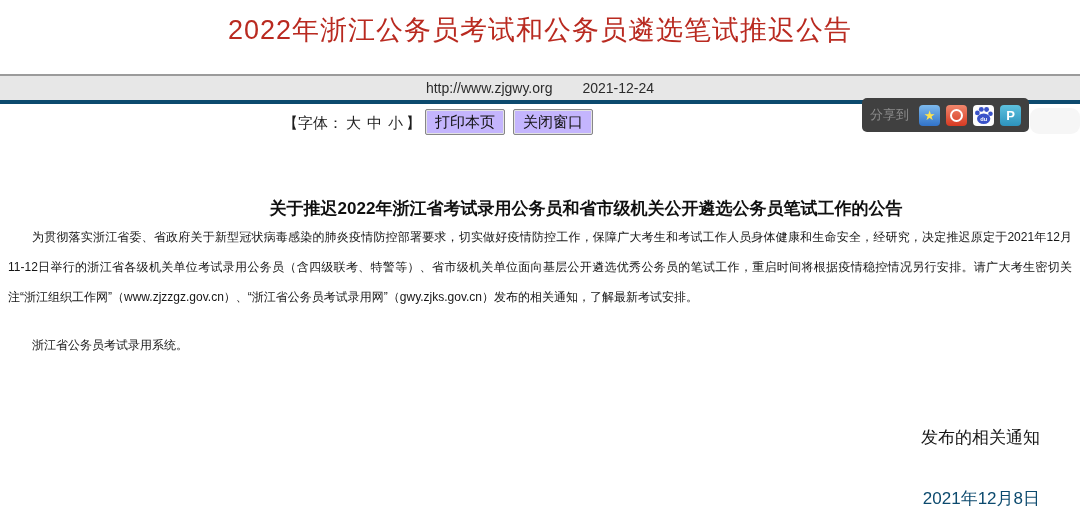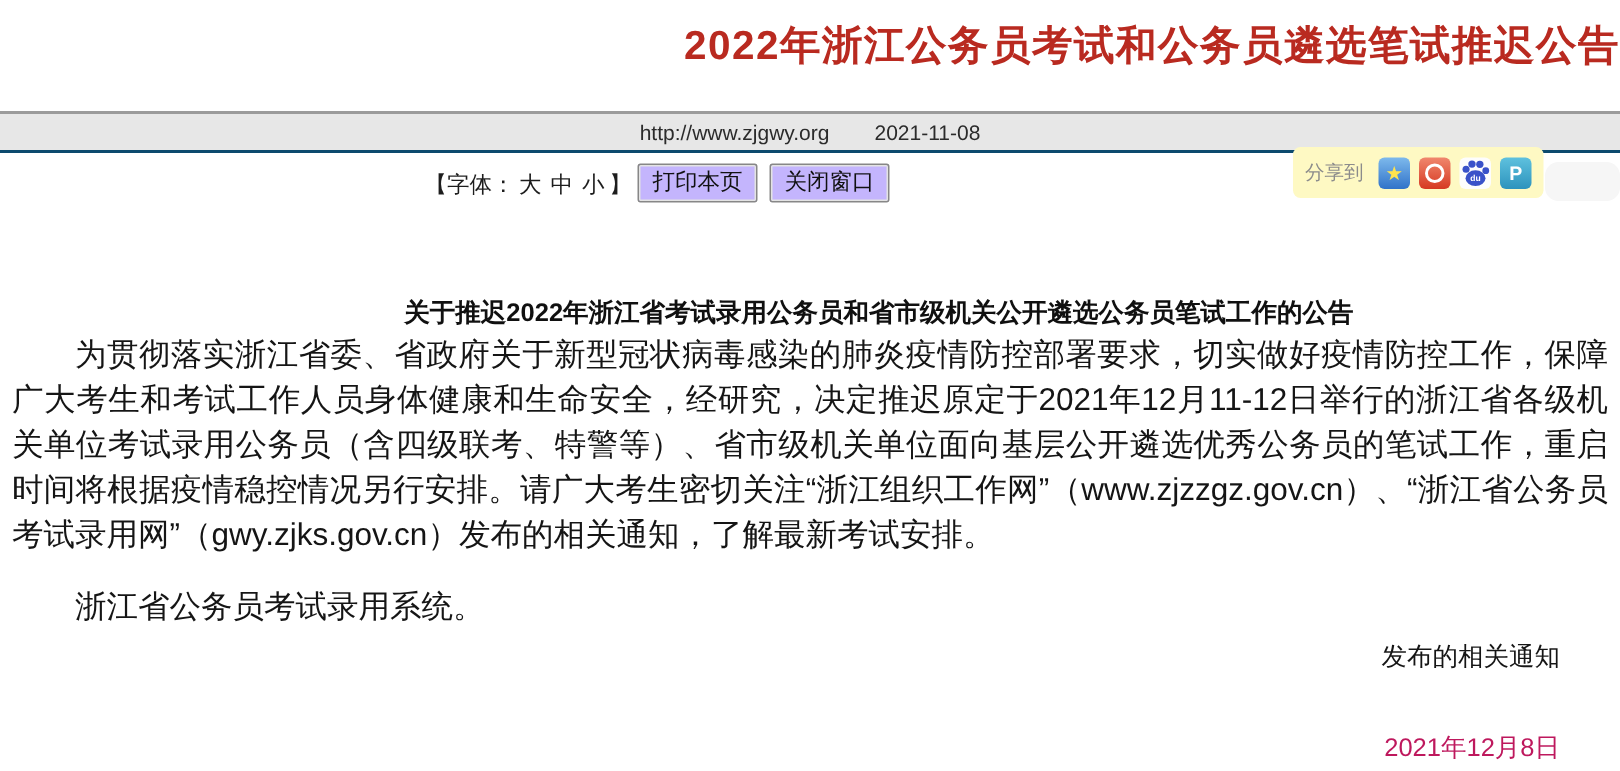--- a/index.html
+++ b/index.html
@@ -4,28 +4,28 @@
 <style>
   html,body{margin:0;padding:0;}
   body{
     width:1080px;height:514px;position:relative;overflow:hidden;
     background:#ffffff;font-family:"Liberation Sans","DejaVu Sans",sans-serif;
     color:#151515;
   }
   
   .page-title{
     position:absolute;top:12px;left:0;width:100%;
-    text-align:right;font-size:27px;font-weight:bold;
+    text-align:center;font-size:27px;font-weight:normal;
     color:#b92a20;letter-spacing:1px;
   }
   
   .meta-bar{
     position:absolute;top:74px;left:0;width:100%;height:24px;
     background:#e7e7e7;
-    border-top:2px solid #9b9b9b;border-bottom:2px solid #0c4a6e;
+    border-top:2px solid #9b9b9b;border-bottom:4px solid #0c4a6e;
     display:flex;justify-content:center;align-items:center;gap:30px;
     font-size:14px;color:#2b2b2b;text-align:right;
   }
   
   .toolbar{position:absolute;top:106px;left:0;width:100%;height:38px;}
   .font-label{
     position:absolute;left:283px;top:8px;font-size:15px;color:#1d1d1d;
     white-space:nowrap;
   }
   .font-size-opt{cursor:pointer;margin:0 3px;}
@@ -34,21 +34,21 @@
     background:#c4b5fd;border:1px solid #878787;border-radius:2px;
     box-shadow:inset 0 0 0 1px #e3e3e3;
     font-family:inherit;font-size:15px;color:#111;
     padding:3px 9px;cursor:pointer;line-height:1.2;
   }
   .btn-print{left:425px;}
   .btn-close{left:513px;}
   
   .share-panel{
     position:absolute;left:862px;top:-8px;height:34px;
-    background:#fef9c3;border-radius:5px;
+    background:#404040;border-radius:5px;
     display:flex;align-items:center;padding:0 8px;gap:6px;
   }
   .share-label{font-size:13px;color:#8c8c8c;margin-right:4px;white-space:nowrap;}
   .share-icon{
     width:21px;height:21px;border-radius:4px;
     display:flex;align-items:center;justify-content:center;
     font-size:13px;font-weight:bold;color:#fff;cursor:pointer;
     line-height:1;
   }
   .icon-qzone{background:linear-gradient(#7db9ec,#3173c9);color:#ffe34d;}
@@ -60,42 +60,42 @@
     position:absolute;left:1030px;top:2px;width:50px;height:26px;
     background:#f6f6f6;border-radius:9px;
   }
   
   .article-heading{
     position:absolute;top:197px;left:0;width:100%;
     text-align:center;font-size:17px;font-weight:bold;color:#101010;margin-left:46px;
   }
   .article-body{
     position:absolute;top:222px;left:8px;right:8px;
-    font-size:21px;line-height:30px;color:#151515;
+    font-size:12px;line-height:30px;color:#151515;
     text-align:justify;
   }
   .article-body p{margin:0;text-indent:2em;}
   .article-body p.thanks{margin-top:18px;}
   .signature{
     position:absolute;top:426px;right:40px;
     font-size:17px;color:#151515;
   }
   .sign-date{
     position:absolute;top:487px;right:40px;
-    font-size:17px;color:#be185d;
+    font-size:17px;color:#0c4a6e;
   }
 </style>
 </head>
 <body>
 
 <div class="page-title">2022年浙江公务员考试和公务员遴选笔试推迟公告</div>
 
 <div class="meta-bar">
   <span>http://www.zjgwy.org</span>
-  <span>2021-11-08</span>
+  <span>2021-12-24</span>
 </div>
 
 <div class="toolbar">
   <span class="font-label">
     <span>【字体：</span><span class="font-size-opt">大</span><span class="font-size-opt">中</span><span class="font-size-opt">小</span><span>】</span>
   </span>
 
   <button class="tb-button btn-print">打印本页</button>
   <button class="tb-button btn-close">关闭窗口</button>
 

